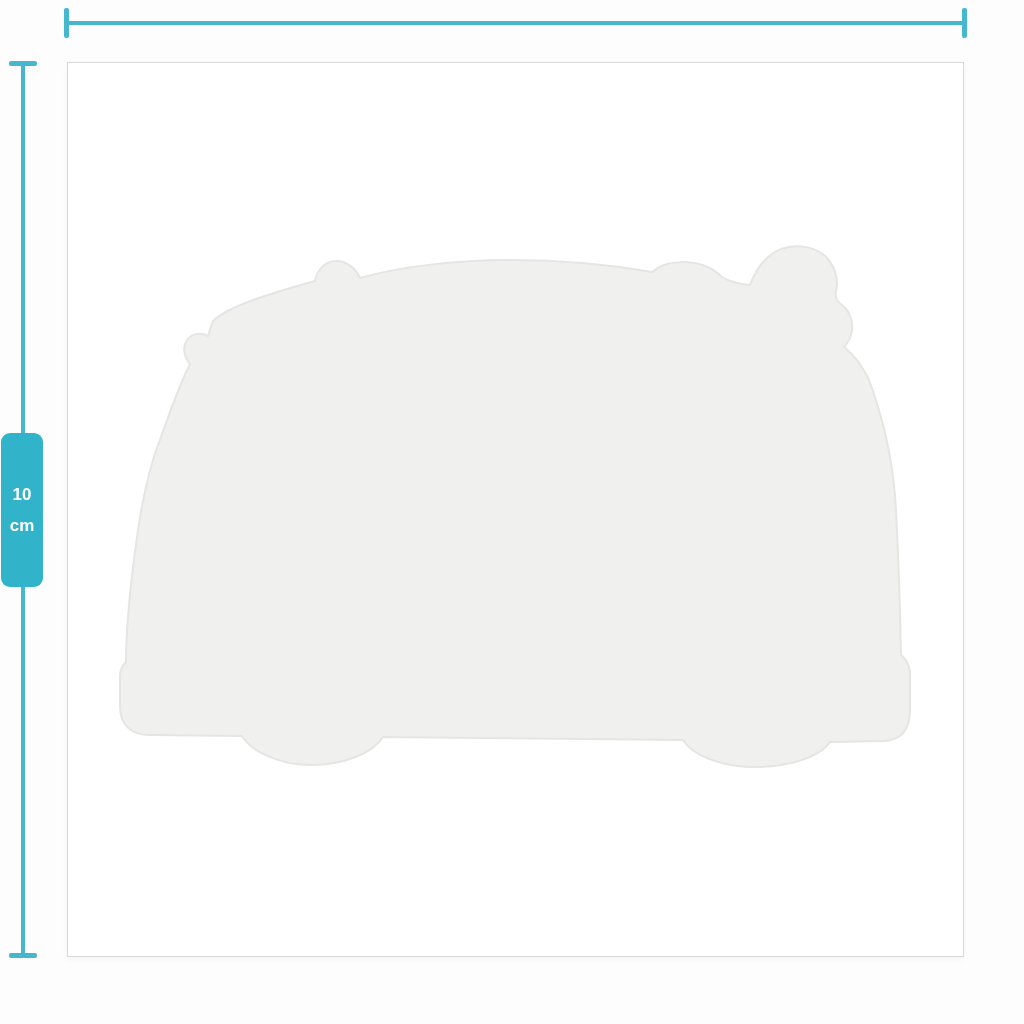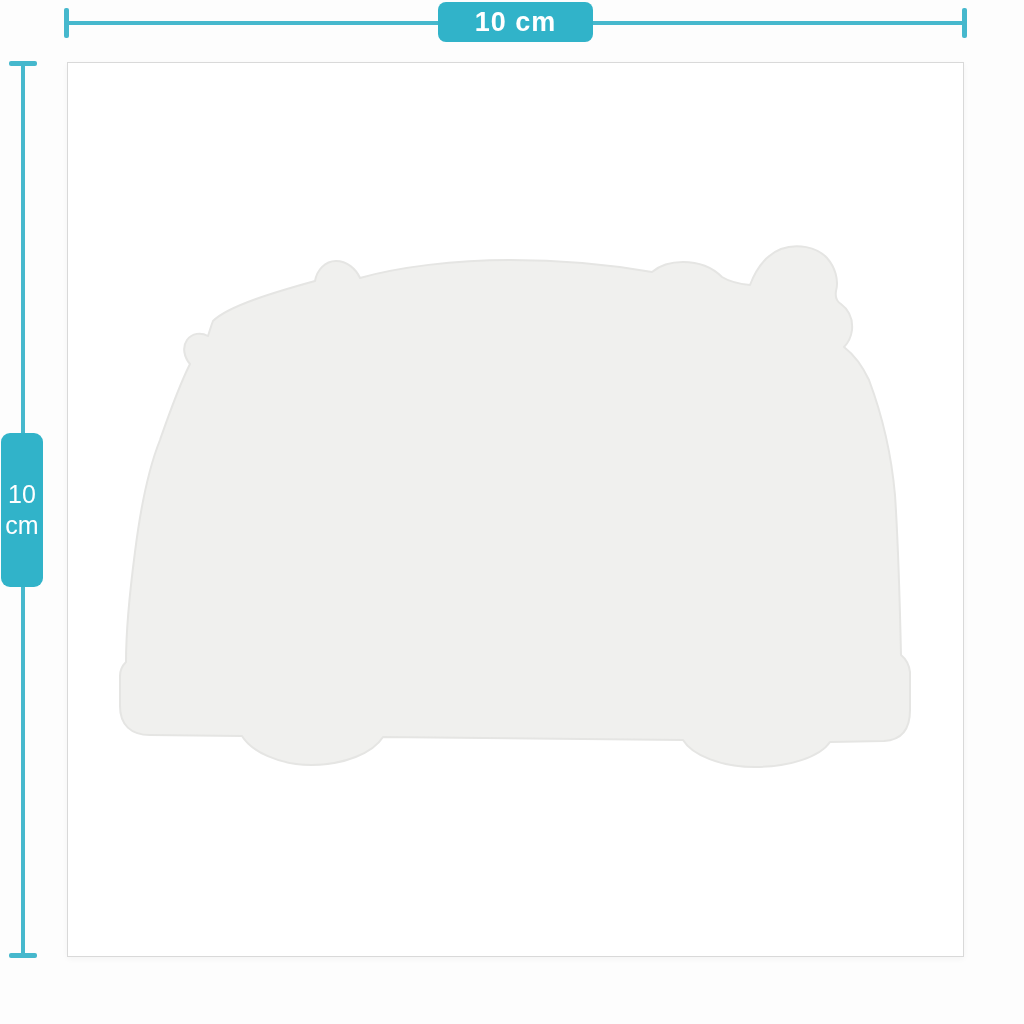--- a/index.html
+++ b/index.html
@@ -62,21 +62,21 @@
   .v-cap{
     position:absolute;left:9px;width:28px;height:5px;
     background:var(--ruler);border-radius:2px;
   }
   .v-cap.top{top:61px;}
   .v-cap.bottom{top:953px;}
   .v-label{
     position:absolute;left:1px;top:433px;width:42px;height:154px;
     background:var(--accent);border-radius:9px;
     display:flex;flex-direction:column;align-items:center;justify-content:center;
-    color:var(--label-text);font-size:25px;font-weight:normal;line-height:31px;
+    color:var(--label-text);font-size:17px;font-weight:bold;line-height:31px;
   }
 </style>
 </head>
 <body>
 
 <div class="stage">
 
   <div class="card"></div>
 
   <svg class="van-svg" viewBox="0 0 1024 1024" xmlns="http://www.w3.org/2000/svg" aria-hidden="true">
@@ -117,23 +117,20 @@
       C 168,417 178,388 190,364
       C 184,357 182,347 187,340
       C 192,333 201,332 208,336
       C 210,330 211,326 213,321
       Z"></path>
   </svg>
 
   <div class="h-ruler-line"></div>
   <div class="h-cap left"></div>
   <div class="h-cap right"></div>
-  <div class="h-label">
-    <span>10 cm</span>
-  </div>
 
   <div class="v-ruler-line"></div>
   <div class="v-cap top"></div>
   <div class="v-cap bottom"></div>
   <div class="v-label">
     <span>10</span>
     <span>cm</span>
   </div>
 
 </div>

